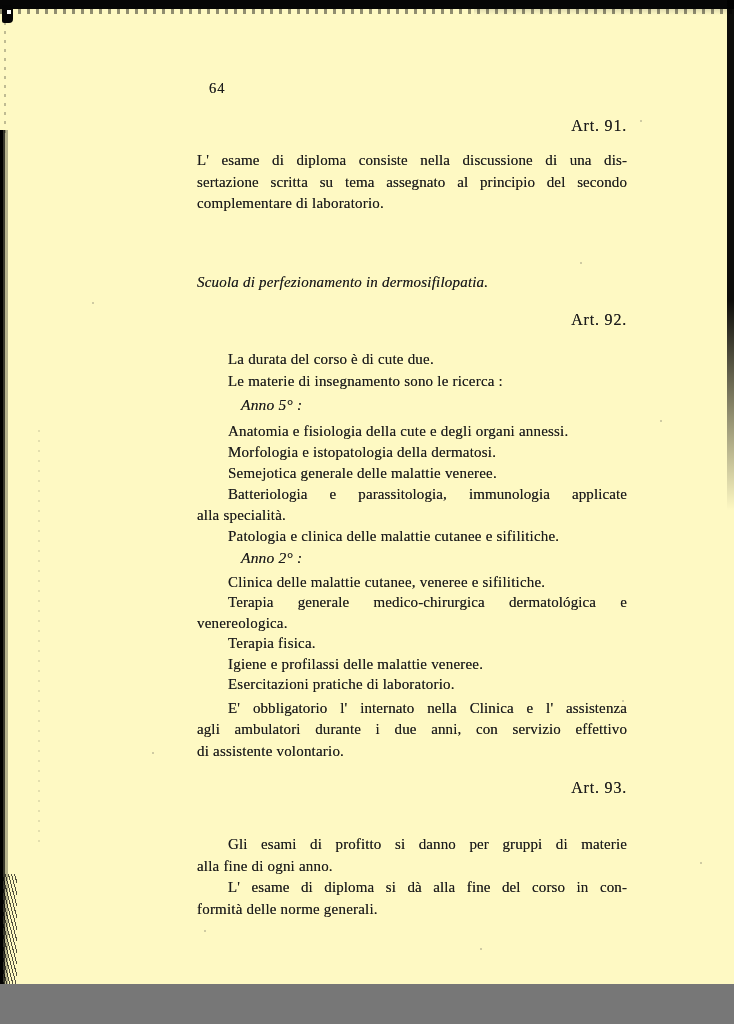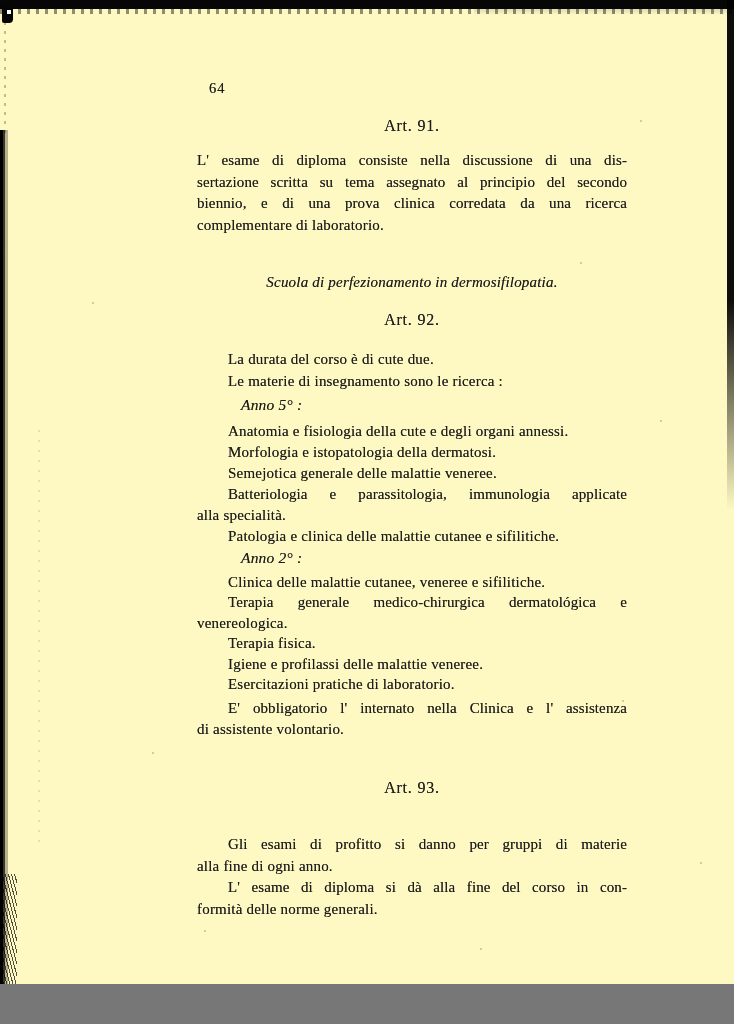--- a/index.html
+++ b/index.html
@@ -32,24 +32,24 @@
     background:repeating-linear-gradient(180deg, rgba(0,0,0,.35) 0 2px, rgba(0,0,0,0) 2px 10px); opacity:.3; }
   .scan-right { position:absolute; right:0; top:0; width:7px; height:510px; z-index:5;
     background:linear-gradient(180deg, rgba(0,0,0,.95) 0 300px, rgba(0,0,0,.5) 400px, rgba(0,0,0,0) 510px); }
   .speck { position:absolute; width:2px; height:2px; border-radius:50%; background:#4a4a4a; opacity:.35; }
   
   .col { position:absolute; left:197px; width:430px; }
   .ln { font-size:15px; line-height:inherit; letter-spacing:.2px; white-space:nowrap;
         text-shadow:0 0 .5px rgba(25,25,25,.65); }
   .jl { white-space:normal; text-align:justify; text-align-last:justify; letter-spacing:.1px; }
   .in { padding-left:31px; }
-  .art { text-align:center; font-size:16px; letter-spacing:.8px; line-height:20px;
+  .art { text-align:right; font-size:16px; letter-spacing:.8px; line-height:20px;
          text-shadow:0 0 .5px rgba(25,25,25,.65); }
   .it  { font-style:italic; }
-  .center { text-align:center; }
+  .center { text-align:left; }
   .sub { padding-left:44px; font-size:15.5px; }
   .pageno { position:absolute; left:209px; top:80px; font-size:14.5px; letter-spacing:1px;
             text-shadow:0 0 .5px rgba(25,25,25,.7); }
 </style>
 </head>
 <body>
 
 <div class="page">
 
   <div class="scan-top"></div>
@@ -70,21 +70,20 @@
   <div class="speck" style="left:480px;top:948px"></div>
   <div class="speck" style="left:204px;top:930px"></div>
   <div class="speck" style="left:700px;top:862px"></div>
 
   <div class="pageno">64</div>
 
   <div class="col art" style="top:116px">Art. 91.</div>
   <div class="col" style="top:150px;line-height:21.7px">
     <div class="ln jl">L' esame di diploma consiste nella discussione di una dis-</div>
     <div class="ln jl">sertazione scritta su tema assegnato al principio del secondo</div>
-    <div class="ln jl">biennio, e di una prova clinica corredata da una ricerca</div>
     <div class="ln">complementare di laboratorio.</div>
   </div>
 
   <div class="col center" style="top:272px;line-height:20px">
     <span class="ln it" style="white-space:nowrap">Scuola di perfezionamento in dermosifilopatia.</span>
   </div>
 
   <div class="col art" style="top:310px">Art. 92.</div>
   <div class="col" style="top:348px;line-height:22px">
     <div class="ln in">La durata del corso è di cute due.</div>
@@ -110,20 +109,21 @@
     <div class="ln in">Clinica delle malattie cutanee, veneree e sifilitiche.</div>
     <div class="ln jl in">Terapia generale medico-chirurgica dermatológica e</div>
     <div class="ln">venereologica.</div>
     <div class="ln in">Terapia fisica.</div>
     <div class="ln in">Igiene e profilassi delle malattie veneree.</div>
     <div class="ln in">Esercitazioni pratiche di laboratorio.</div>
   </div>
 
   <div class="col" style="top:698px;line-height:21.3px">
     <div class="ln jl in">E' obbligatorio l' internato nella Clinica e l' assistenza</div>
+    <div class="ln jl">agli ambulatori durante i due anni, con servizio effettivo</div>
     <div class="ln">di assistente volontario.</div>
   </div>
 
   <div class="col art" style="top:778px">Art. 93.</div>
   <div class="col" style="top:834px;line-height:21.6px">
     <div class="ln jl in">Gli esami di profitto si danno per gruppi di materie</div>
     <div class="ln">alla fine di ogni anno.</div>
     <div class="ln jl in">L' esame di diploma si dà alla fine del corso in con-</div>
     <div class="ln">formità delle norme generali.</div>
   </div>

